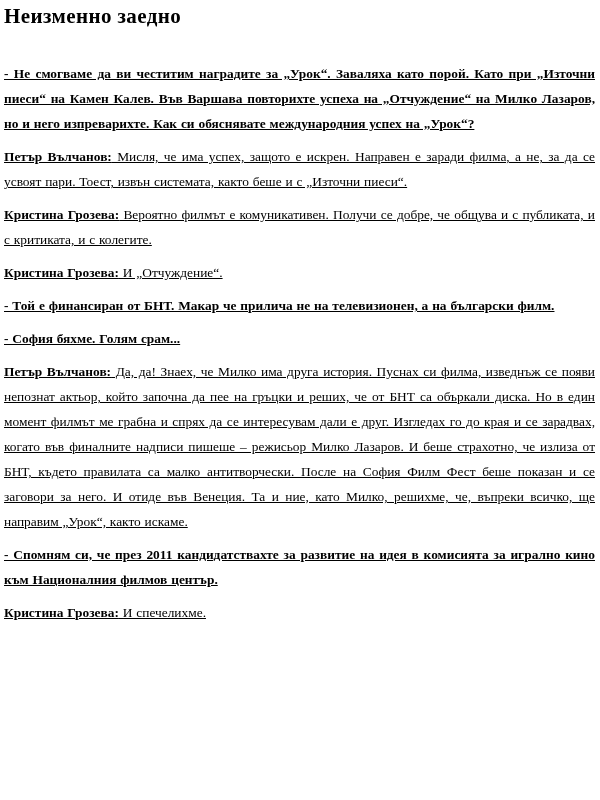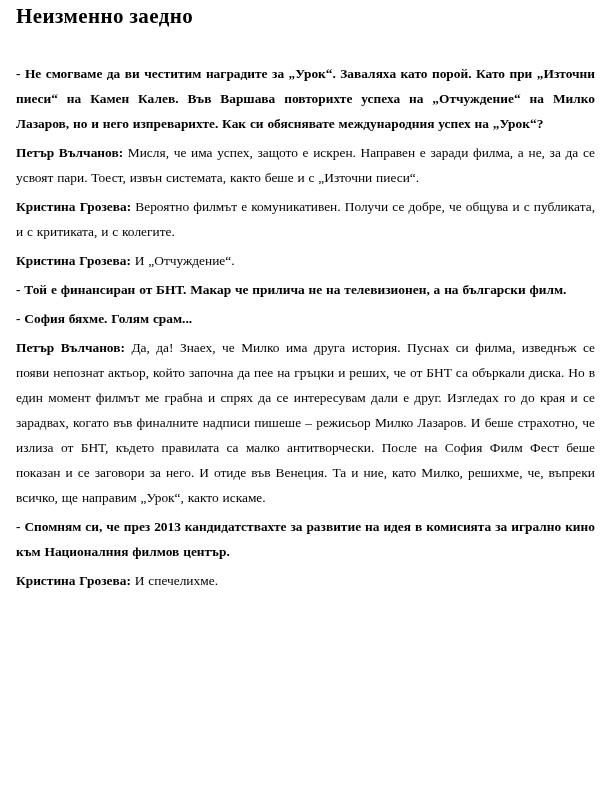--- a/index.html
+++ b/index.html
@@ -11,35 +11,36 @@
     width: 600px;
     height: 800px;
     overflow: hidden;
     font-family: "Liberation Serif", "DejaVu Serif", serif;
     color: #000000;
   }
   .page {
     box-sizing: border-box;
     width: 600px;
     height: 800px;
-    padding: 3px 5px 0 16px;
+    padding: 3px 5px 0 4px;
   }
   .doc-title {
     font-size: 21px;
     font-weight: bold;
     letter-spacing: 0.4px;
     margin: 0 0 32px 0;
     line-height: 26px;
   }
   .paragraphs p {
     font-size: 13.4px;
     line-height: 25px;
-    margin: 0 0 4px 0;
+    margin: 8px 0 4px 0;
     text-align: justify;
     word-spacing: 0.5px;
+    text-decoration: underline;
   }
   .paragraphs p.question {
     font-weight: bold;
   }
   .speaker {
     font-weight: bold;
   }
 </style>
 </head>
 <body>
@@ -47,16 +48,16 @@
 <div class="page">
   <h1 class="doc-title">Неизменно заедно</h1>
   <div class="paragraphs">
       <p class="question">- Не смогваме да ви честитим наградите за „Урок“. Заваляха като порой. Като при „Източни пиеси“ на Камен Калев. Във Варшава повторихте успеха на „Отчуждение“ на Милко Лазаров, но и него изпреварихте. Как си обяснявате международния успех на „Урок“?</p>
       <p><span class="speaker">Петър Вълчанов:</span> Мисля, че има успех, защото е искрен. Направен е заради филма, а не, за да се усвоят пари. Тоест, извън системата, както беше и с „Източни пиеси“.</p>
       <p><span class="speaker">Кристина Грозева:</span> Вероятно филмът е комуникативен. Получи се добре, че общува и с публиката, и с критиката, и с колегите.</p>
       <p><span class="speaker">Кристина Грозева:</span> И „Отчуждение“.</p>
       <p class="question">- Той е финансиран от БНТ. Макар че прилича не на телевизионен, а на български филм.</p>
       <p class="question">- София бяхме. Голям срам...</p>
       <p><span class="speaker">Петър Вълчанов:</span> Да, да! Знаех, че Милко има друга история. Пуснах си филма, изведнъж се появи непознат актьор, който започна да пее на гръцки и реших, че от БНТ са объркали диска. Но в един момент филмът ме грабна и спрях да се интересувам дали е друг. Изгледах го до края и се зарадвах, когато във финалните надписи пишеше – режисьор Милко Лазаров. И беше страхотно, че излиза от БНТ, където правилата са малко антитворчески. После на София Филм Фест беше показан и се заговори за него. И отиде във Венеция. Та и ние, като Милко, решихме, че, въпреки всичко, ще направим „Урок“, както искаме.</p>
-      <p class="question">- Спомням си, че през 2013 кандидатствахте за развитие на идея в комисията за игрално кино към Националния филмов център.</p>
+      <p class="question">- Спомням си, че през 2011 кандидатствахте за развитие на идея в комисията за игрално кино към Националния филмов център.</p>
       <p><span class="speaker">Кристина Грозева:</span> И спечелихме.</p>
     </div>
 </div>
 
 </body></html>

